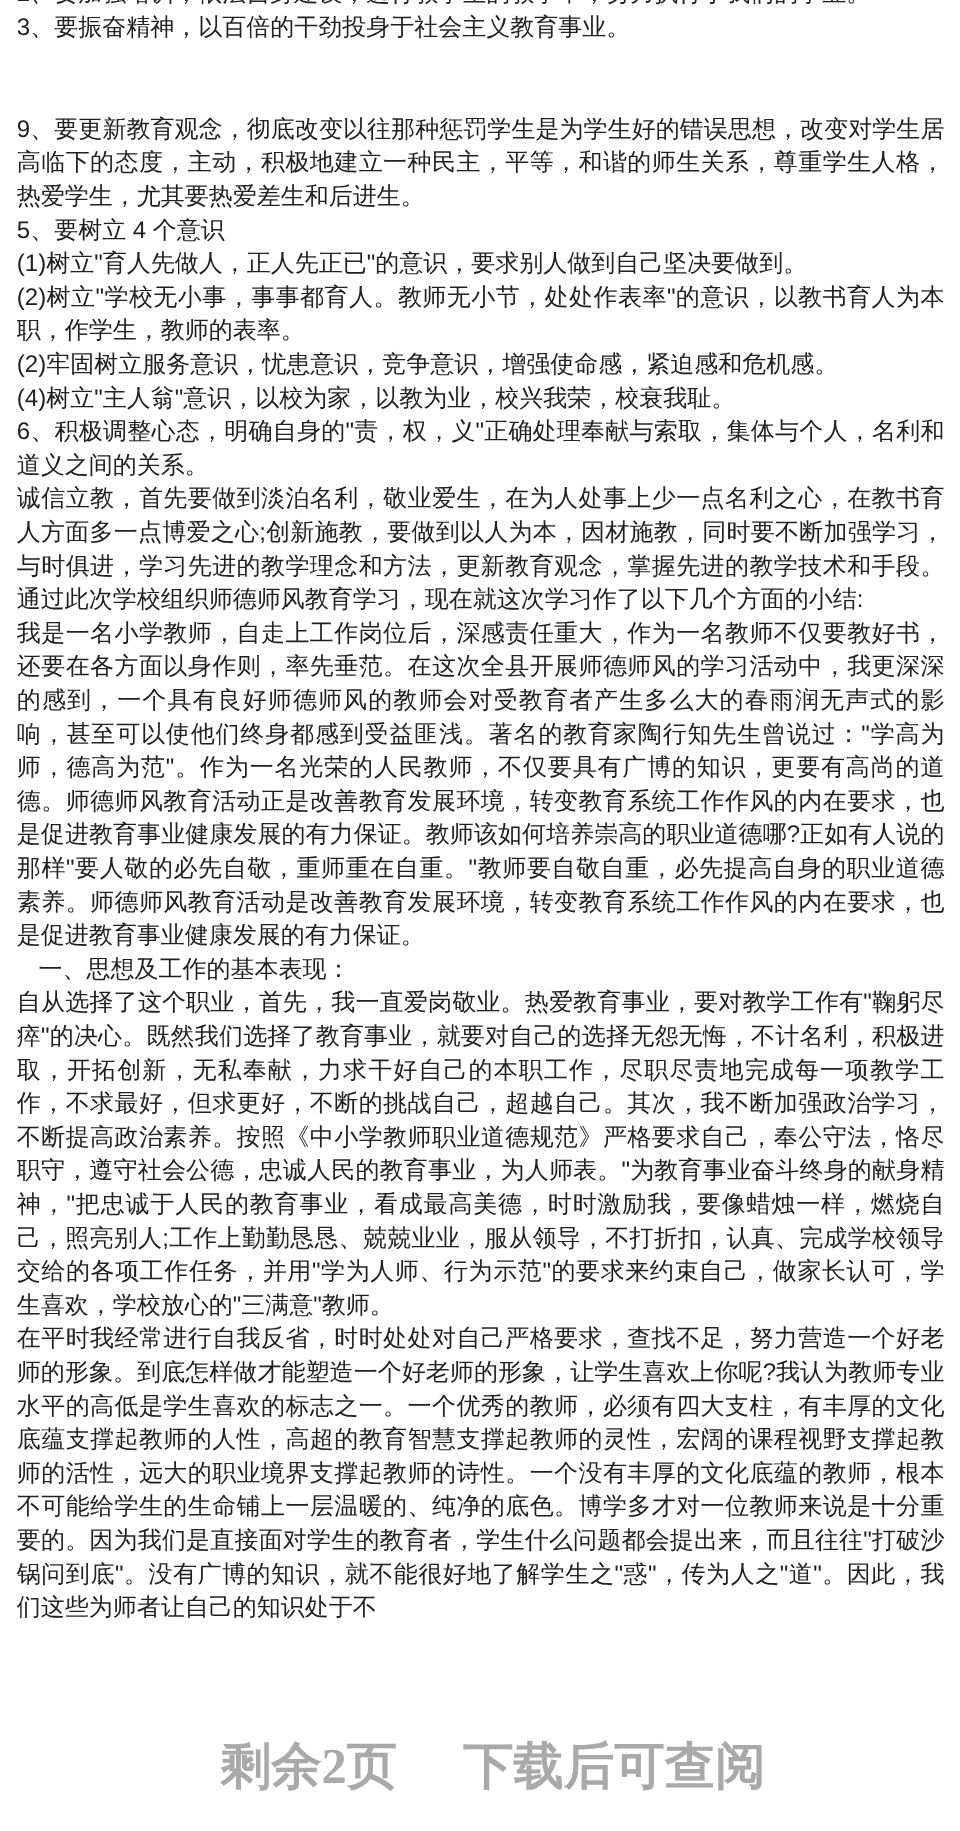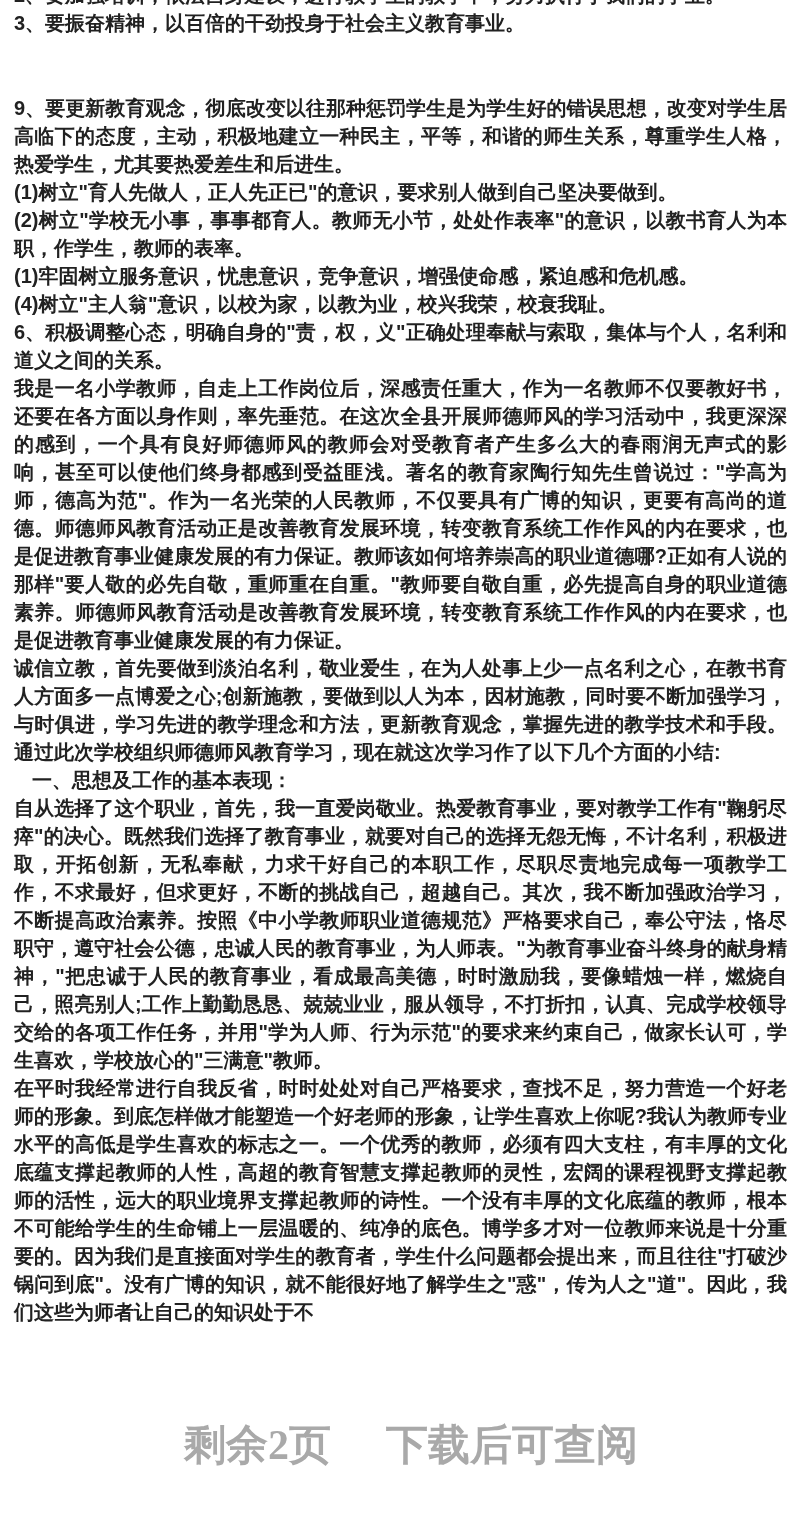--- a/index.html
+++ b/index.html
@@ -17,27 +17,26 @@
     margin-top: -19px; 
     font-family: "Liberation Sans", "DejaVu Sans", sans-serif;
     font-size: 20px;
     line-height: 28px;
     color: #212121;
     text-align: justify;
   }
   .doc p {
     margin: 0;
     word-break: break-all;
-    font-weight: bold;
   }
   .doc p.gap-after {
     margin-bottom: 57px; 
   }
   .doc p.section-heading {
-    font-weight: bold;
+    font-weight: normal;
     padding-left: 18px;
   }
   .banner {
     margin-top: 96px;
     width: 800px;
     text-align: center;
     padding-left: 22px;
     box-sizing: border-box;
     font-family: "Liberation Serif", "DejaVu Serif", serif;
     font-weight: bold;
@@ -50,27 +49,28 @@
     margin-left: 55px;
   }
 </style>
 </head>
 <body>
 
 <div class="doc">
   <p>2、要加强培训，依法自身建设，进行教学生的教学中，努力执行于我们的学业。</p>
   <p class="gap-after">3、要振奋精神，以百倍的干劲投身于社会主义教育事业。</p>
   <p>9、要更新教育观念，彻底改变以往那种惩罚学生是为学生好的错误思想，改变对学生居高临下的态度，主动，积极地建立一种民主，平等，和谐的师生关系，尊重学生人格，热爱学生，尤其要热爱差生和后进生。</p>
+  <p>5、要树立 4 个意识</p>
   <p>(1)树立"育人先做人，正人先正已"的意识，要求别人做到自己坚决要做到。</p>
   <p>(2)树立"学校无小事，事事都育人。教师无小节，处处作表率"的意识，以教书育人为本职，作学生，教师的表率。</p>
-  <p>(1)牢固树立服务意识，忧患意识，竞争意识，增强使命感，紧迫感和危机感。</p>
+  <p>(2)牢固树立服务意识，忧患意识，竞争意识，增强使命感，紧迫感和危机感。</p>
   <p>(4)树立"主人翁"意识，以校为家，以教为业，校兴我荣，校衰我耻。</p>
   <p>6、积极调整心态，明确自身的"责，权，义"正确处理奉献与索取，集体与个人，名利和道义之间的关系。</p>
+  <p>诚信立教，首先要做到淡泊名利，敬业爱生，在为人处事上少一点名利之心，在教书育人方面多一点博爱之心;创新施教，要做到以人为本，因材施教，同时要不断加强学习，与时俱进，学习先进的教学理念和方法，更新教育观念，掌握先进的教学技术和手段。通过此次学校组织师德师风教育学习，现在就这次学习作了以下几个方面的小结:</p>
   <p>我是一名小学教师，自走上工作岗位后，深感责任重大，作为一名教师不仅要教好书，还要在各方面以身作则，率先垂范。在这次全县开展师德师风的学习活动中，我更深深的感到，一个具有良好师德师风的教师会对受教育者产生多么大的春雨润无声式的影响，甚至可以使他们终身都感到受益匪浅。著名的教育家陶行知先生曾说过："学高为师，德高为范"。作为一名光荣的人民教师，不仅要具有广博的知识，更要有高尚的道德。师德师风教育活动正是改善教育发展环境，转变教育系统工作作风的内在要求，也是促进教育事业健康发展的有力保证。教师该如何培养崇高的职业道德哪?正如有人说的那样"要人敬的必先自敬，重师重在自重。"教师要自敬自重，必先提高自身的职业道德素养。师德师风教育活动是改善教育发展环境，转变教育系统工作作风的内在要求，也是促进教育事业健康发展的有力保证。</p>
-  <p>诚信立教，首先要做到淡泊名利，敬业爱生，在为人处事上少一点名利之心，在教书育人方面多一点博爱之心;创新施教，要做到以人为本，因材施教，同时要不断加强学习，与时俱进，学习先进的教学理念和方法，更新教育观念，掌握先进的教学技术和手段。通过此次学校组织师德师风教育学习，现在就这次学习作了以下几个方面的小结:</p>
   <p class="section-heading">一、思想及工作的基本表现：</p>
   <p>自从选择了这个职业，首先，我一直爱岗敬业。热爱教育事业，要对教学工作有"鞠躬尽瘁"的决心。既然我们选择了教育事业，就要对自己的选择无怨无悔，不计名利，积极进取，开拓创新，无私奉献，力求干好自己的本职工作，尽职尽责地完成每一项教学工作，不求最好，但求更好，不断的挑战自己，超越自己。其次，我不断加强政治学习，不断提高政治素养。按照《中小学教师职业道德规范》严格要求自己，奉公守法，恪尽职守，遵守社会公德，忠诚人民的教育事业，为人师表。"为教育事业奋斗终身的献身精神，"把忠诚于人民的教育事业，看成最高美德，时时激励我，要像蜡烛一样，燃烧自己，照亮别人;工作上勤勤恳恳、兢兢业业，服从领导，不打折扣，认真、完成学校领导交给的各项工作任务，并用"学为人师、行为示范"的要求来约束自己，做家长认可，学生喜欢，学校放心的"三满意"教师。</p>
   <p>在平时我经常进行自我反省，时时处处对自己严格要求，查找不足，努力营造一个好老师的形象。到底怎样做才能塑造一个好老师的形象，让学生喜欢上你呢?我认为教师专业水平的高低是学生喜欢的标志之一。一个优秀的教师，必须有四大支柱，有丰厚的文化底蕴支撑起教师的人性，高超的教育智慧支撑起教师的灵性，宏阔的课程视野支撑起教师的活性，远大的职业境界支撑起教师的诗性。一个没有丰厚的文化底蕴的教师，根本不可能给学生的生命铺上一层温暖的、纯净的底色。博学多才对一位教师来说是十分重要的。因为我们是直接面对学生的教育者，学生什么问题都会提出来，而且往往"打破沙锅问到底"。没有广博的知识，就不能很好地了解学生之"惑"，传为人之"道"。因此，我们这些为师者让自己的知识处于不</p>
 </div>
 
 <div class="banner">
   <span>剩余2页</span><span class="hint">下载后可查阅</span>
 </div>
 
 </body></html>

